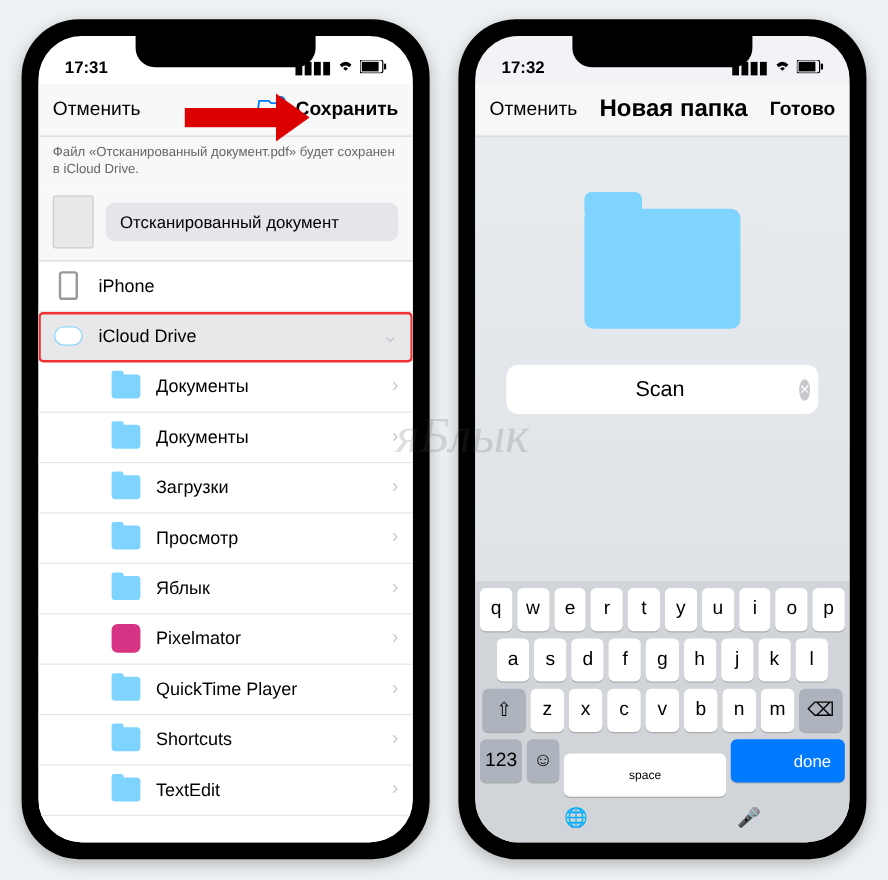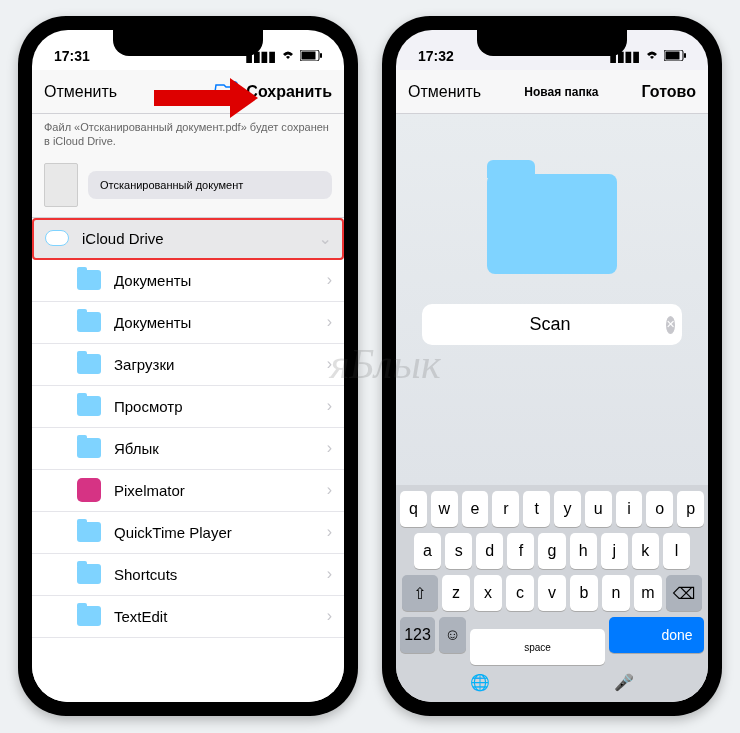--- a/index.html
+++ b/index.html
@@ -6,33 +6,33 @@
   body { width: 740px; height: 733px; background: #eef1f3; position: relative; }
   .phone { position: absolute; width: 340px; height: 700px; background: #000; border-radius: 48px; padding: 14px; box-shadow: 0 4px 12px rgba(0,0,0,.25); }
   .phone.left { left: 18px; top: 16px; }
   .phone.right { left: 382px; top: 16px; }
   .screen { width: 100%; height: 100%; background: #fff; border-radius: 36px; overflow: hidden; position: relative; display:flex; flex-direction:column; }
   .screen.right { background: #f2f2f7; }
   .notch { position: absolute; top: 0; left: 50%; transform: translateX(-50%); width: 150px; height: 26px; background: #000; border-bottom-left-radius: 16px; border-bottom-right-radius: 16px; z-index: 10; }
   .statusbar { height: 40px; display:flex; justify-content:space-between; align-items:center; padding: 12px 22px 0; font-size:14px; font-weight:600; }
   .sb-icons { display:flex; gap:4px; align-items:center; }
   .navbar { height: 44px; display:flex; align-items:center; justify-content:space-between; padding:0 12px; border-bottom:1px solid #d1d1d6; background:#f8f8f8; }
-  .navbar .title { font-size:12px; font-weight:600; }
+  .navbar .title { font-size:20px; font-weight:600; }
   .nav-btn { color:#000000; font-size:16px; background:none; border:none; }
   .nav-center { display:flex; align-items:center; gap:6px; }
   .subtext { font-size:11px; color:#666; padding:6px 12px 8px; line-height:1.3; background:#f8f8f8; }
   .doc-row { display:flex; align-items:center; gap:10px; padding:6px 12px 10px; background:#f8f8f8; border-bottom:1px solid #d1d1d6; }
   .doc-thumb { width:34px; height:44px; background:#e8e8e8; border:1px solid #ccc; border-radius:2px; }
-  .doc-name-pill { flex:1; background:#e5e5ea; border-radius:8px; padding:8px 12px; font-size:11px; }
+  .doc-name-pill { flex:1; background:#e5e5ea; border-radius:8px; padding:8px 12px; font-size:14px; }
   .list { flex:1; overflow:hidden; background:#fff; }
   .row { display:flex; align-items:center; height:42px; padding:0 12px; border-bottom:1px solid #e5e5ea; position:relative; }
   .row .icon { width:26px; height:26px; margin-right:12px; display:flex; align-items:center; justify-content:center; }
   .row .label { flex:1; font-size:15px; }
   .row .chev { color:#c7c7cc; }
-  .row.indent { padding-left: 44px; }
+  .row.indent { padding-left: 60px; }
   .row.selected { background:#e8e8ea; outline:2px solid #e33; outline-offset:-2px; border-radius:4px; }
   .folder-icon { width:24px; height:20px; background:#7fd3ff; border-radius:3px; position:relative; }
   .folder-icon::before { content:""; position:absolute; top:-3px; left:0; width:10px; height:5px; background:#7fd3ff; border-radius:2px 2px 0 0; }
   .phone-icon { width:16px; height:24px; border:2px solid #999; border-radius:3px; }
   .cloud-icon { width:24px; height:16px; background:#fff; border:1.5px solid #7fd3ff; border-radius:10px; position:relative; }
   .app-icon { width:24px; height:24px; border-radius:5px; }
   .app-pix { background:#d63384; }
 
   .arrow { position:absolute; left:122px; top:60px; z-index:20; }
   .arrow-line { width:80px; height:16px; background:#d00; }
@@ -103,20 +103,26 @@
       </div>
     </div>
 
     <div class="subtext">Файл «Отсканированный документ.pdf» будет сохранен в iCloud Drive.</div>
     <div class="doc-row">
       <div class="doc-thumb"></div>
       <div class="doc-name-pill">Отсканированный документ</div>
     </div>
 
     <div class="list">
+      <div class="row">
+        <div class="icon">
+            <div class="phone-icon"></div>
+          </div>
+        <div class="label">iPhone</div>
+      </div>
       <div class="row selected">
         <div class="icon">
             <div class="cloud-icon"></div>
           </div>
         <div class="label">iCloud Drive</div>
         <span class="chev">⌄</span>
       </div>
 
       <div class="row indent">
         <div class="icon">

